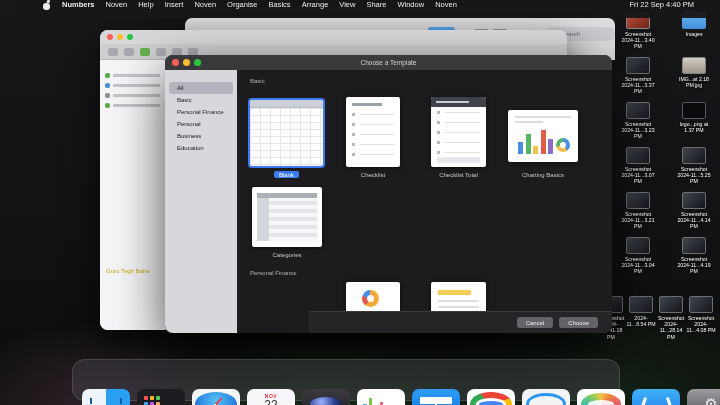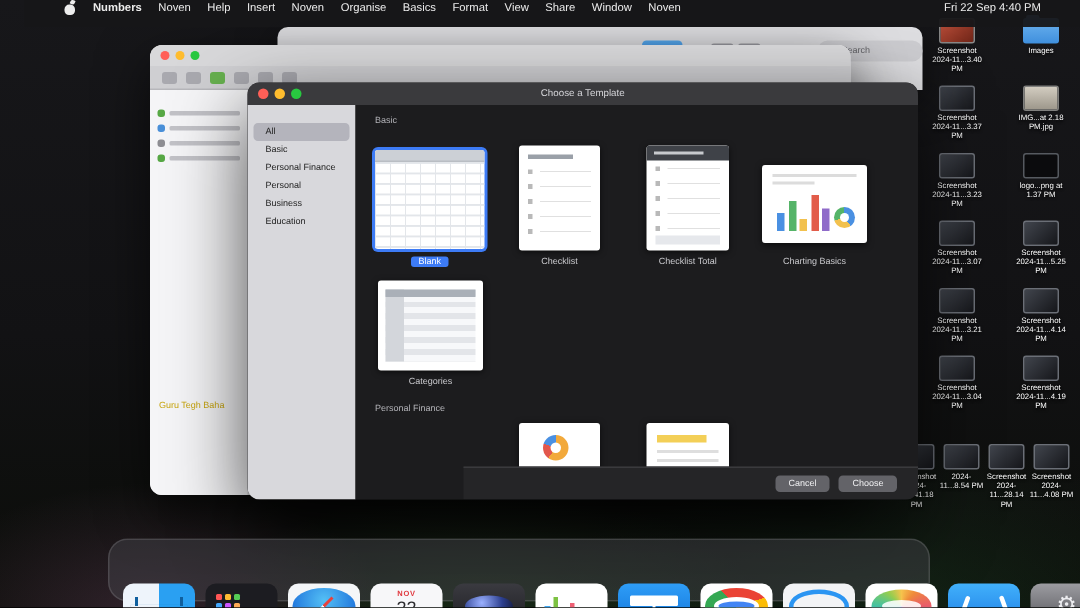--- a/index.html
+++ b/index.html
@@ -202,21 +202,21 @@
         <span class="a-body"></span>
         <span class="a-leaf"></span>
       </span>
     <span class="app">Numbers</span>
     <span class="mi">Noven</span>
     <span class="mi">Help</span>
     <span class="mi">Insert</span>
     <span class="mi">Noven</span>
     <span class="mi">Organise</span>
     <span class="mi">Basics</span>
-    <span class="mi">Format</span>
+    <span class="mi">Arrange</span>
     <span class="mi">View</span>
     <span class="mi">Share</span>
     <span class="mi">Window</span>
     <span class="mi">Noven</span>
     <span class="clock">Fri 22 Sep 4:40 PM</span>
   </div>
 
   <div class="di" style="left:620px;top:12px">
     <div class="thumb t-red"></div>
     <div class="lbl">Screenshot 2024-11...3.40 PM</div>

